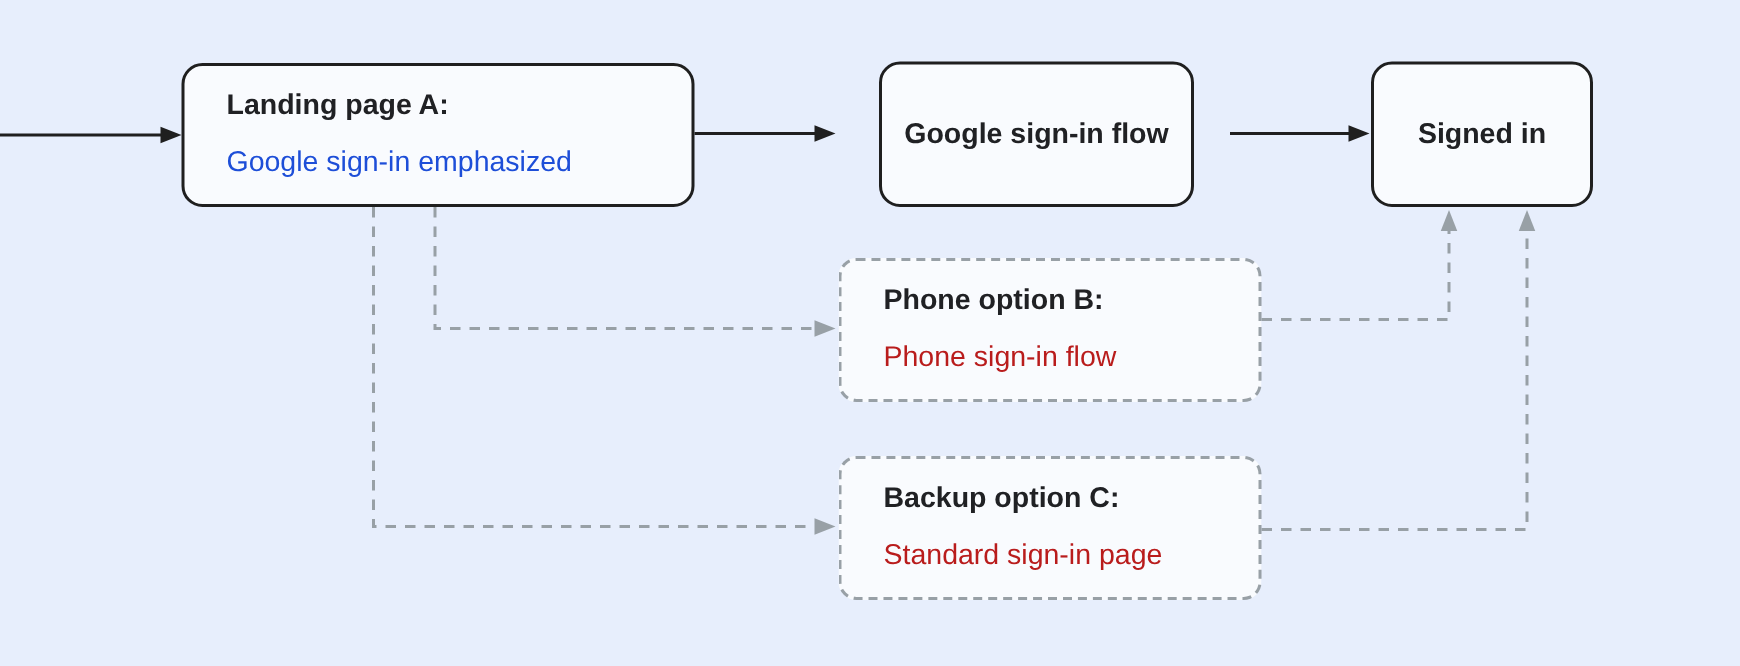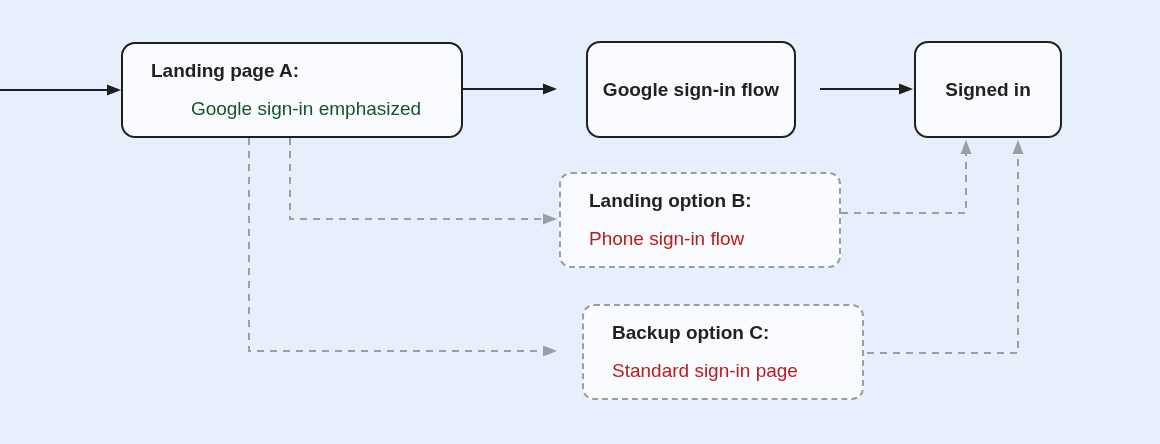--- a/index.html
+++ b/index.html
@@ -36,21 +36,21 @@
     border: 2px solid #1f1f1f;
   }
   .node.dashed {
     border: 2px dashed #98a0a6;
     border-radius: 12px;
   }
   .node.left-align { padding-left: 28px; }
   .node.center { align-items: center; }
 
   .title    { font-weight: bold; color: #202124; }
-  .sub-blue { color: #14532d; text-align: center; }
+  .sub-blue { color: #1d4ed8; }
   .sub-gray { color: #b91c1c; }
 
   .stroke-solid  { stroke: #1f1f1f; stroke-width: 2; fill: none; }
   .stroke-dashed { stroke: #98a0a6; stroke-width: 2; fill: none; stroke-dasharray: 7 6; }
   .head-solid  { fill: #1f1f1f; stroke: none; }
   .head-dashed { fill: #98a0a6; stroke: none; }
 </style>
 </head>
 <body>
 
@@ -101,22 +101,22 @@
 
   <div class="node solid center" style="left:586px; top:41px; width:210px; height:97px;text-align:right;">
     <span class="title">Google sign-in flow</span>
   </div>
 
   <div class="node solid center" style="left:914px; top:41px; width:148px; height:97px;">
     <span class="title">Signed in</span>
   </div>
 
   <div class="node dashed left-align" style="left:559px; top:172px; width:282px; height:96px;">
-    <span class="title">Landing option B:</span>
+    <span class="title">Phone option B:</span>
     <span class="sub-gray">Phone sign-in flow</span>
   </div>
 
-  <div class="node dashed left-align" style="left:582px; top:304px; width:282px; height:96px;">
+  <div class="node dashed left-align" style="left:559px; top:304px; width:282px; height:96px;">
     <span class="title">Backup option C:</span>
     <span class="sub-gray">Standard sign-in page</span>
   </div>
 
 </div>
 
 </body></html>

